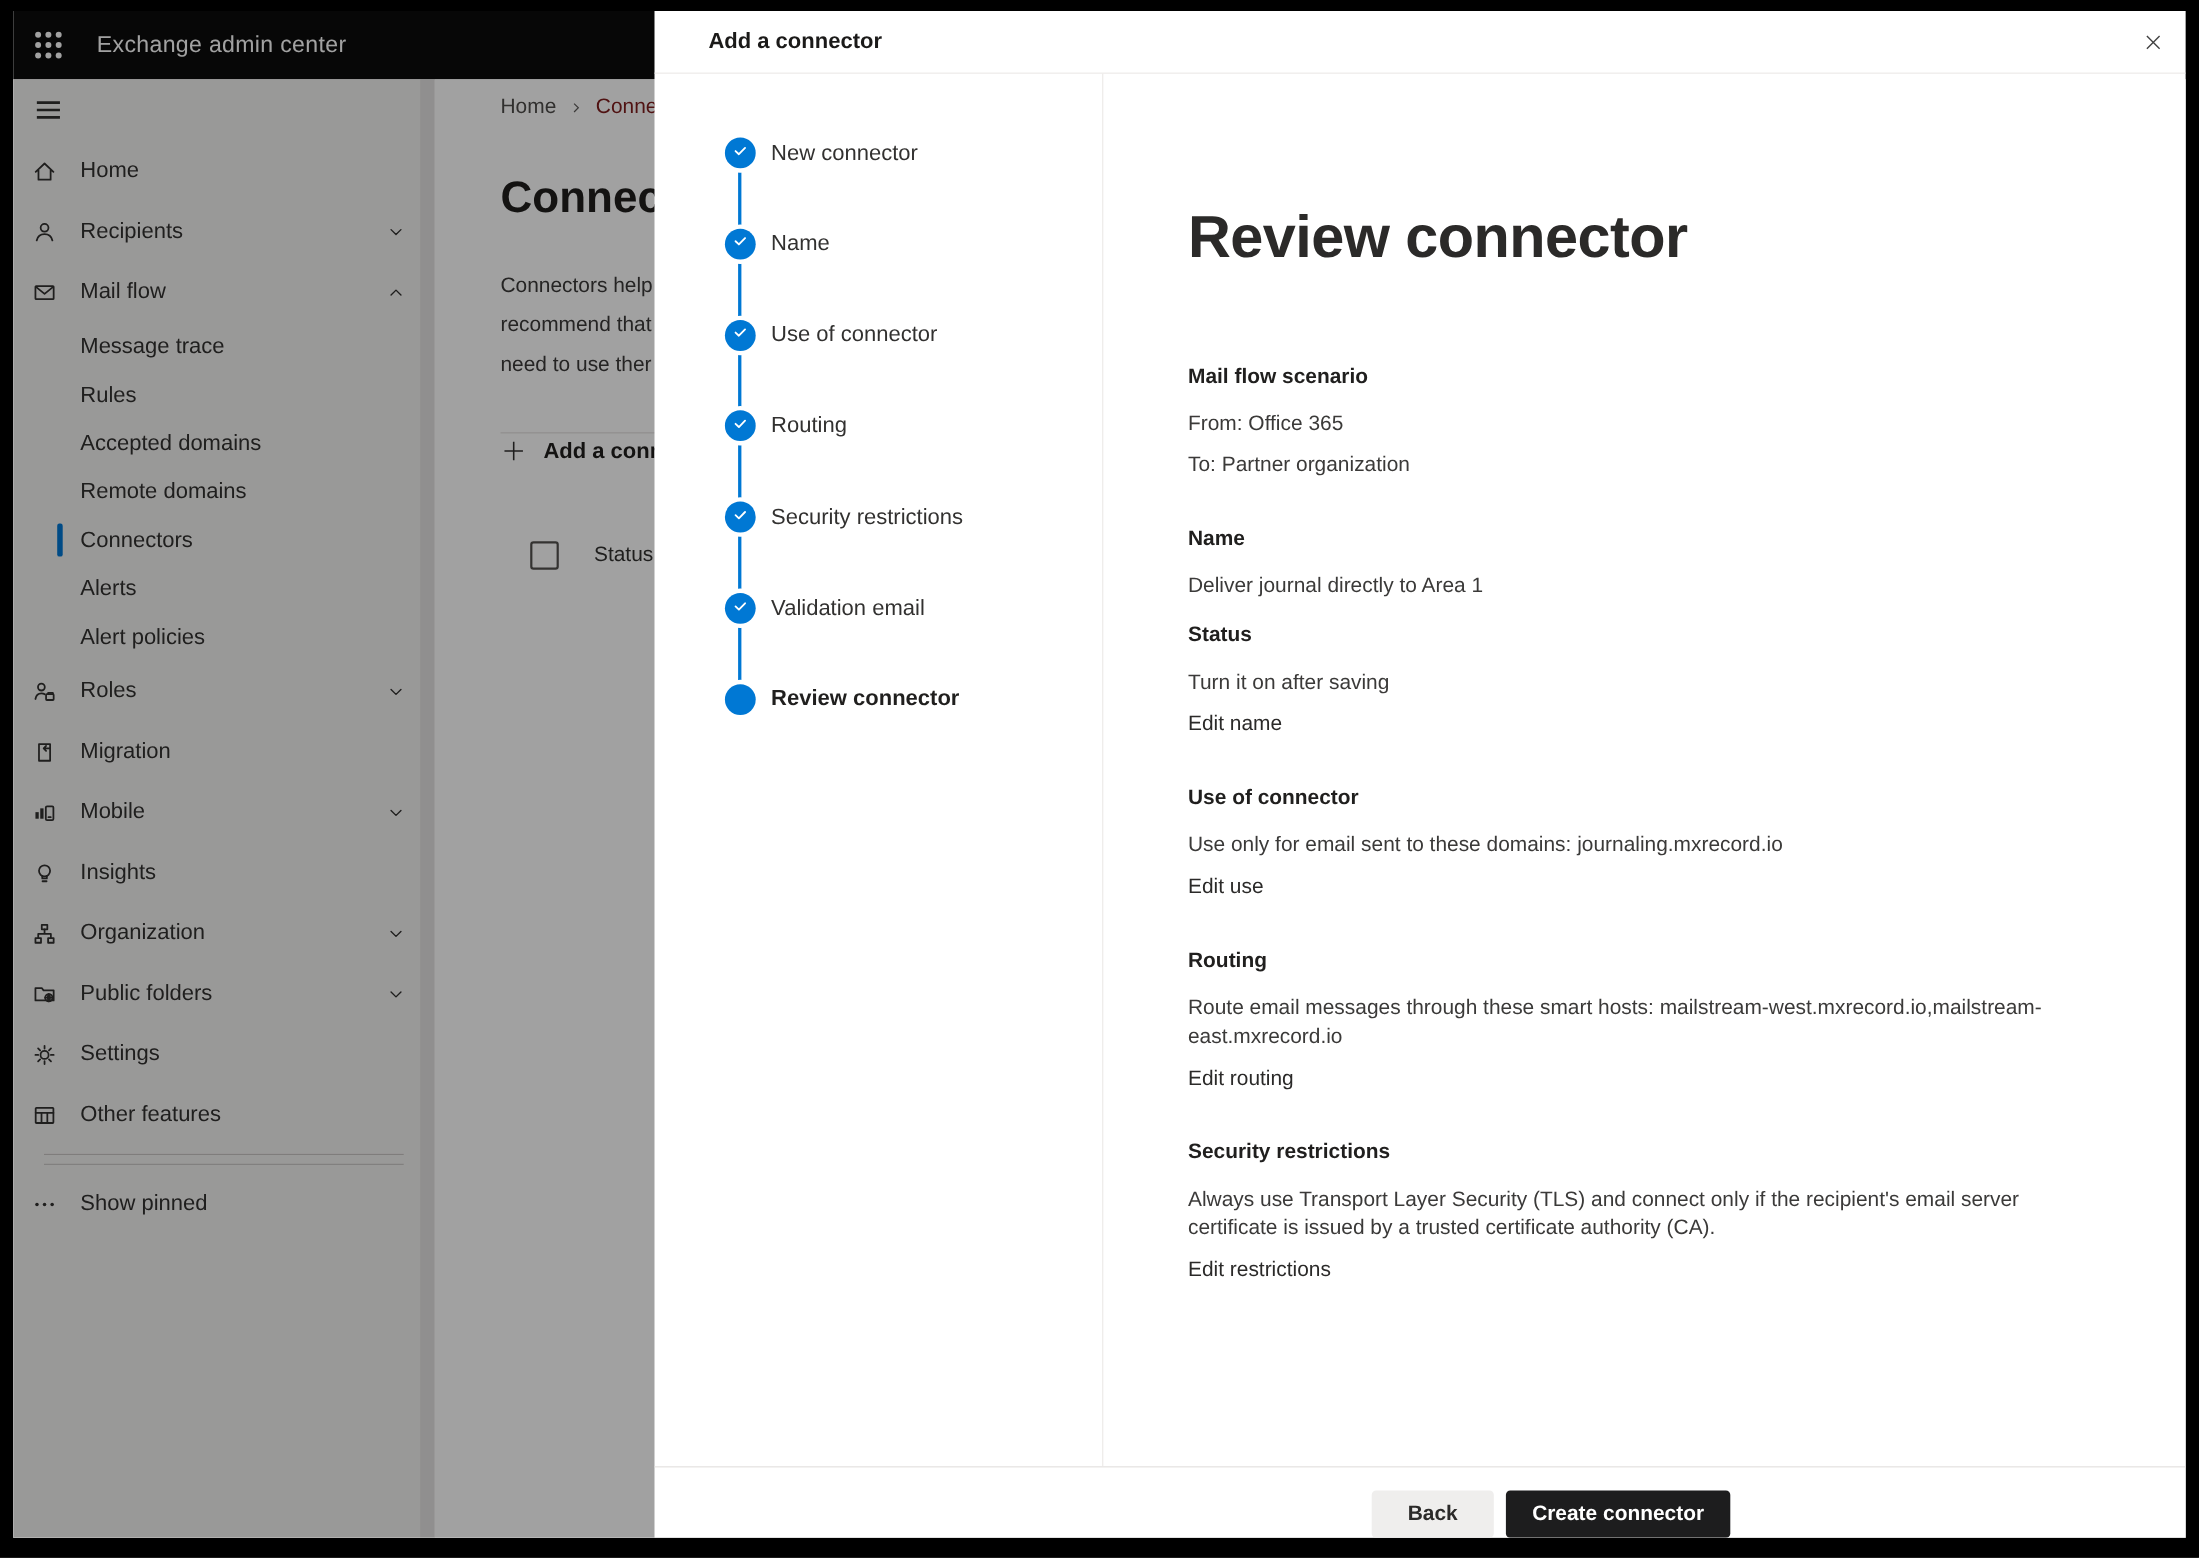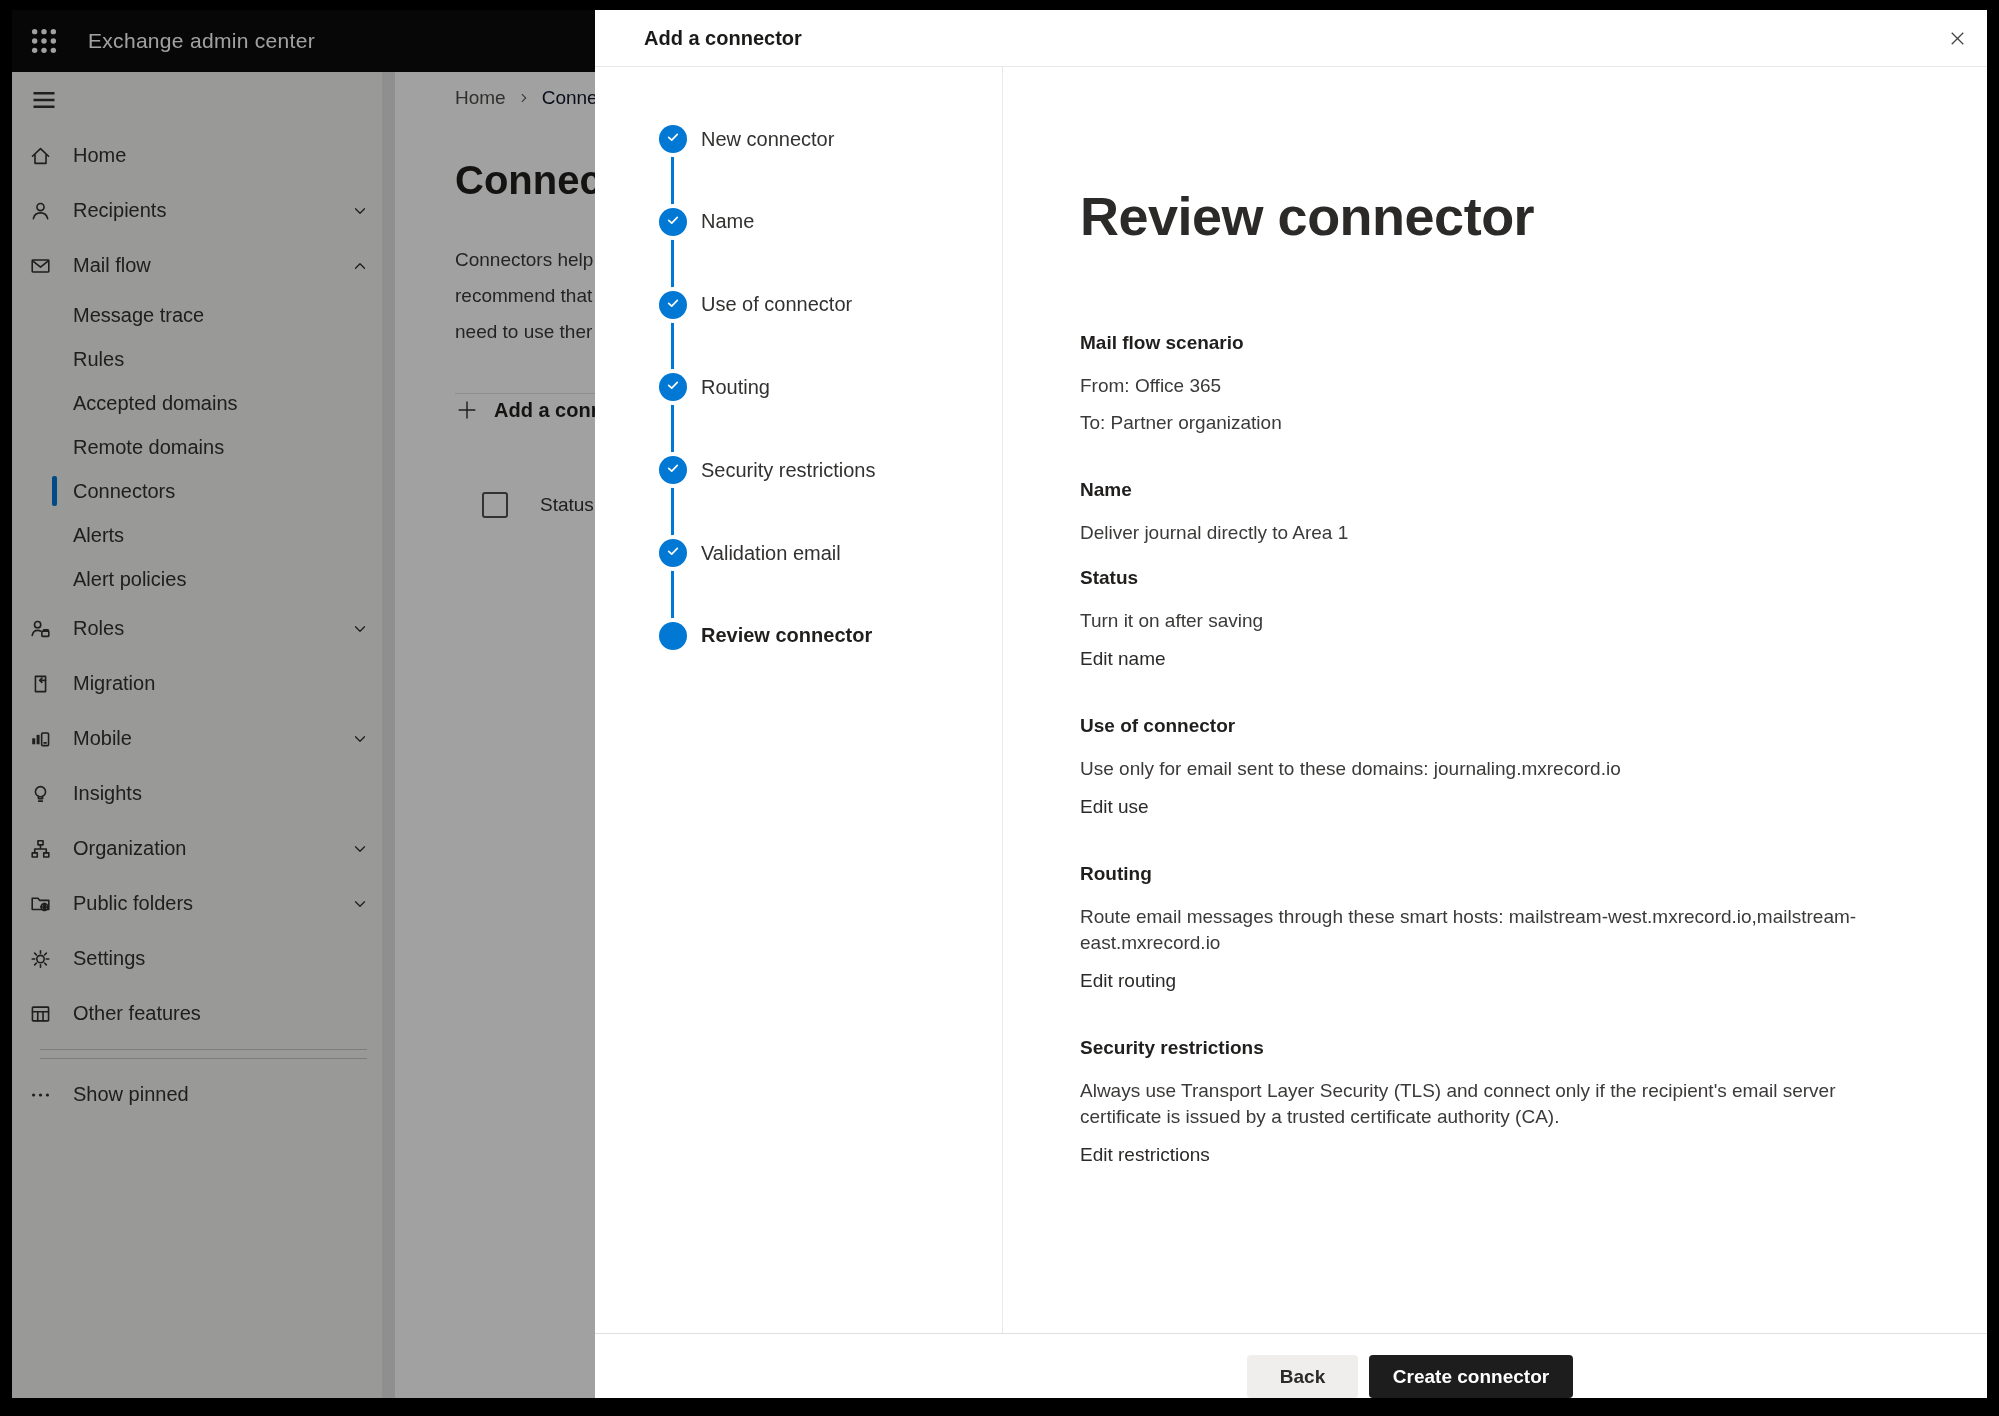--- a/index.html
+++ b/index.html
@@ -25,21 +25,21 @@
   .nav-chevron { position:absolute; right:26px; top:50%; transform:translateY(-50%); width:18px; height:18px; color:#323130; }
   .nav-selbar { display:none; position:absolute; left:40px; top:50%; transform:translateY(-50%); width:5px; height:30px; border-radius:2px; background:#0078d4; }
   .nav-item.selected .nav-selbar { display:block; }
   .nav-divider { height:1px; background:#c9c7c5; margin:8px 28px; }
 
   .content { flex:1; background:#fff; padding-left:60px; overflow:hidden; }
   .breadcrumb { margin-top:15px; height:22px; display:flex; align-items:center; gap:11px; font-size:19px; white-space:nowrap; }
   .crumb-home { color:#4f4d4b; cursor:pointer; }
   .crumb-sep { width:14px; height:14px; color:#605e5c; }
   .crumb-sep svg { display:block; width:100%; height:100%; }
-  .crumb-current { color:#0f172a; }
+  .crumb-current { color:#7f1d1d; }
   .page-title { margin-top:46px; font-size:40px; line-height:50px; font-weight:700; color:#201f1e; white-space:nowrap; }
   .page-desc { margin-top:37px; font-size:19px; line-height:36px; color:#3b3a39; }
   .page-desc p { white-space:nowrap; }
   .content-divider { margin-top:43px; width:640px; height:1px; background:#e1dfdd; }
   .add-btn { margin-top:2px; height:28px; display:flex; align-items:center; gap:15px; background:none; border:none; font-family:inherit; font-size:20px; font-weight:700; color:#201f1e; cursor:pointer; white-space:nowrap; }
   .add-btn .plus { width:24px; height:24px; color:#323130; } .add-btn svg{display:block;width:100%;height:100%;}
   .list-header { margin-top:68px; display:flex; align-items:center; }
   .checkbox { width:26px; height:26px; margin-left:27px; border:2px solid #53514f; border-radius:3px; background:transparent; cursor:pointer; }
   .status-label { margin-left:32px; font-size:19px; color:#323130; }
 

